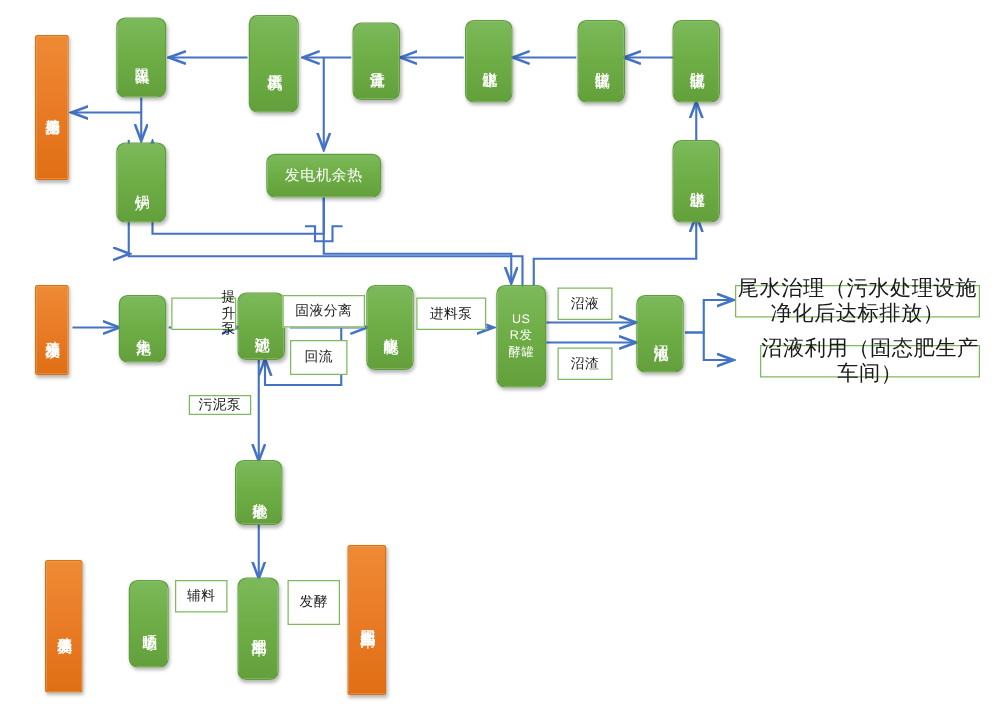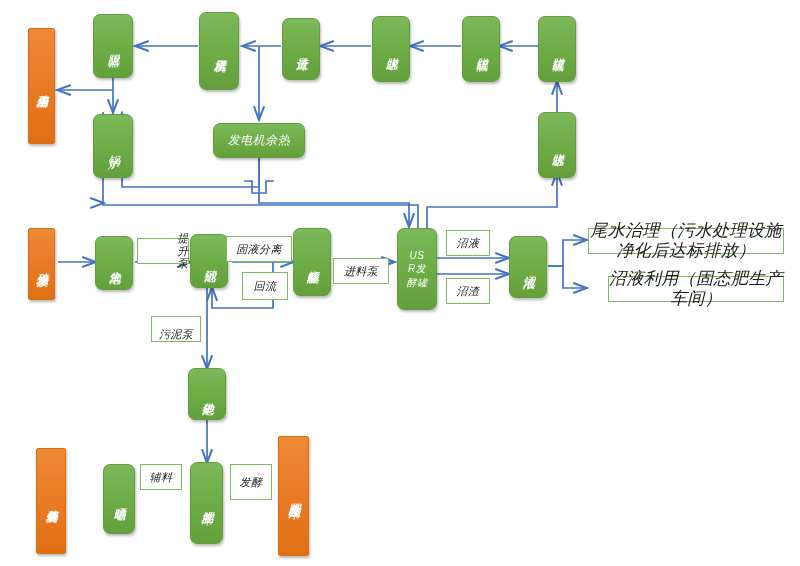--- a/index.html
+++ b/index.html
@@ -3,21 +3,21 @@
 <meta charset="utf-8">
 <title>Flow Diagram</title>
 <style>
   html,body{margin:0;padding:0;}
   body{
     width:800px;height:566px;
     background:#ffffff;
     font-family:"Liberation Sans","DejaVu Sans",sans-serif;
     overflow:hidden;
   }
-  #canvas{position:relative;width:800px;height:566px;font-style:italic;}
+  #canvas{position:relative;width:800px;height:566px;}
 
   svg.edges{position:absolute;left:0;top:0;width:800px;height:566px;pointer-events:none;}
 
   .node{
     position:absolute;
     box-sizing:border-box;
     display:flex;align-items:center;justify-content:center;
     text-align:center;
     color:#ffffff;
     font-size:12px;
@@ -203,29 +203,29 @@
   </div>
 
   <div class="label" style="left:137px;top:238px;width:52px;height:26px;padding-left:40px;">
     <span>提升泵</span>
   </div>
 
   <div class="label" style="left:226px;top:236px;width:66px;height:26px;">
     <span>固液分离</span>
   </div>
 
-  <div class="label" style="left:333px;top:238px;width:56px;height:26px;margin-top:20px;">
+  <div class="label" style="left:333px;top:238px;width:56px;height:26px;">
     <span>进料泵</span>
   </div>
 
-  <div class="label" style="left:242px;top:272px;width:46px;height:28px;">
+  <div class="label" style="left:232px;top:272px;width:46px;height:28px;">
     <span>回流</span>
   </div>
 
-  <div class="label" style="left:151px;top:316px;width:50px;height:26px;align-items:flex-end;">
+  <div class="label" style="left:151px;top:316px;width:50px;height:16px;align-items:flex-end;">
     <span>污泥泵</span>
   </div>
 
   <div class="label" style="left:446px;top:230px;width:44px;height:26px;">
     <span>沼液</span>
   </div>
 
   <div class="label" style="left:446px;top:278px;width:44px;height:26px;">
     <span>沼渣</span>
   </div>

